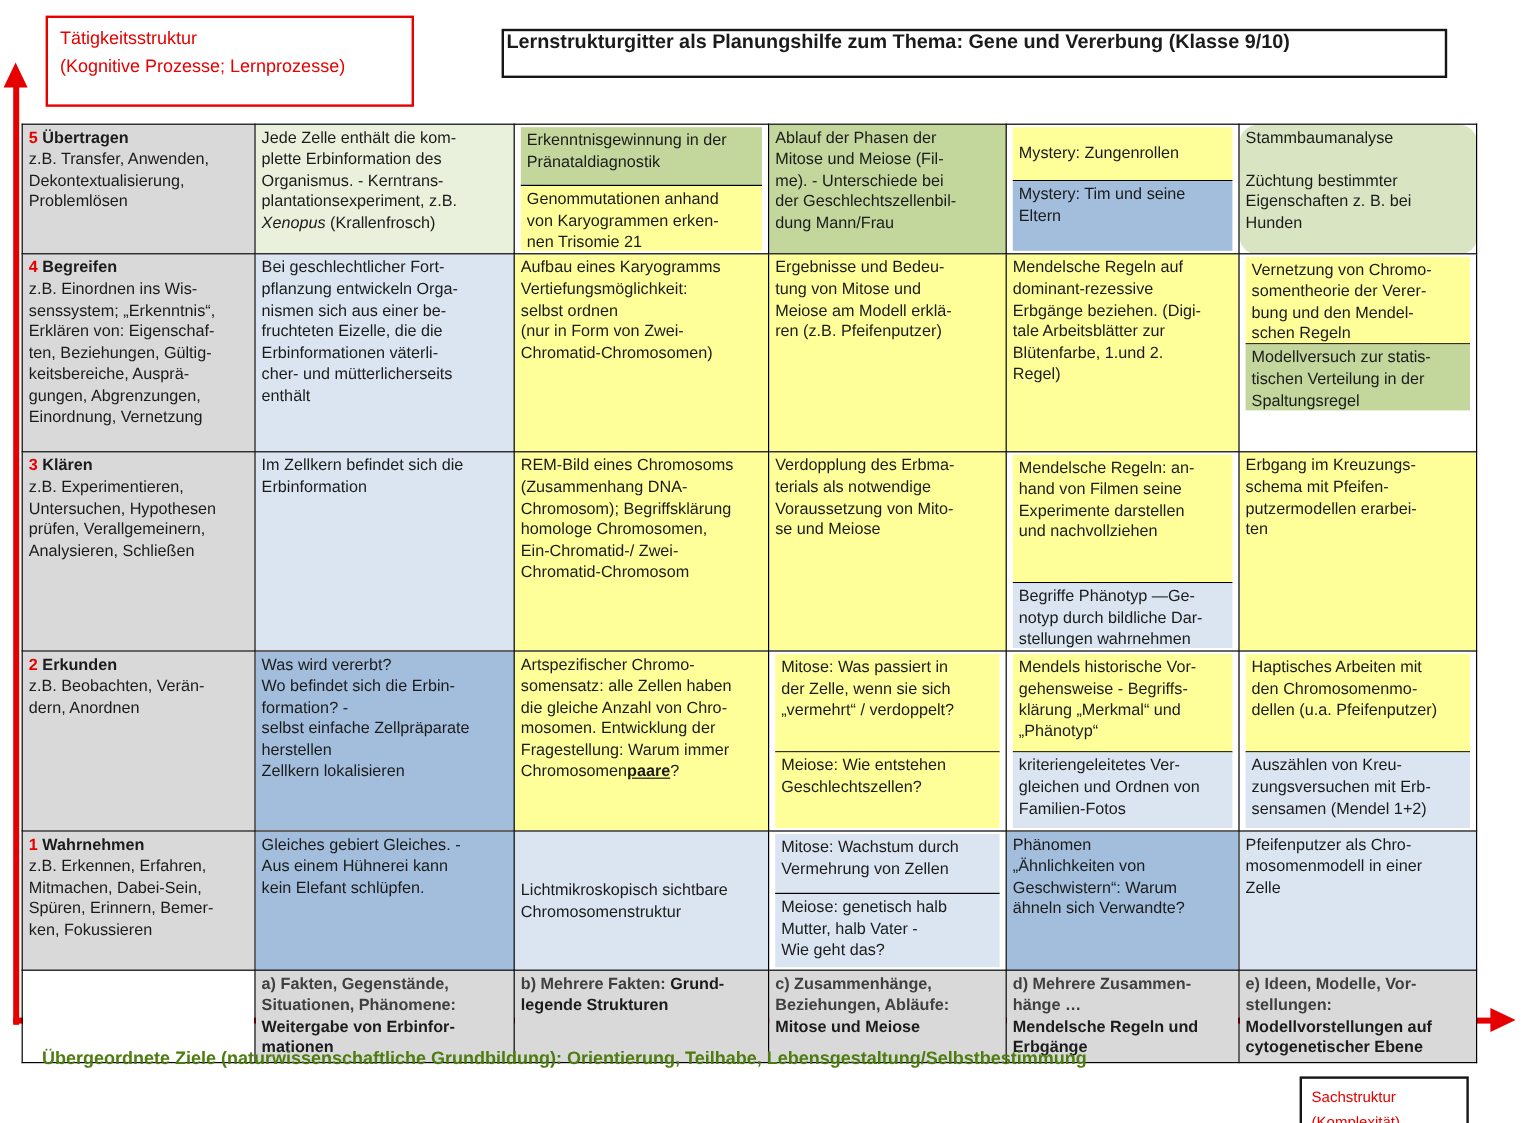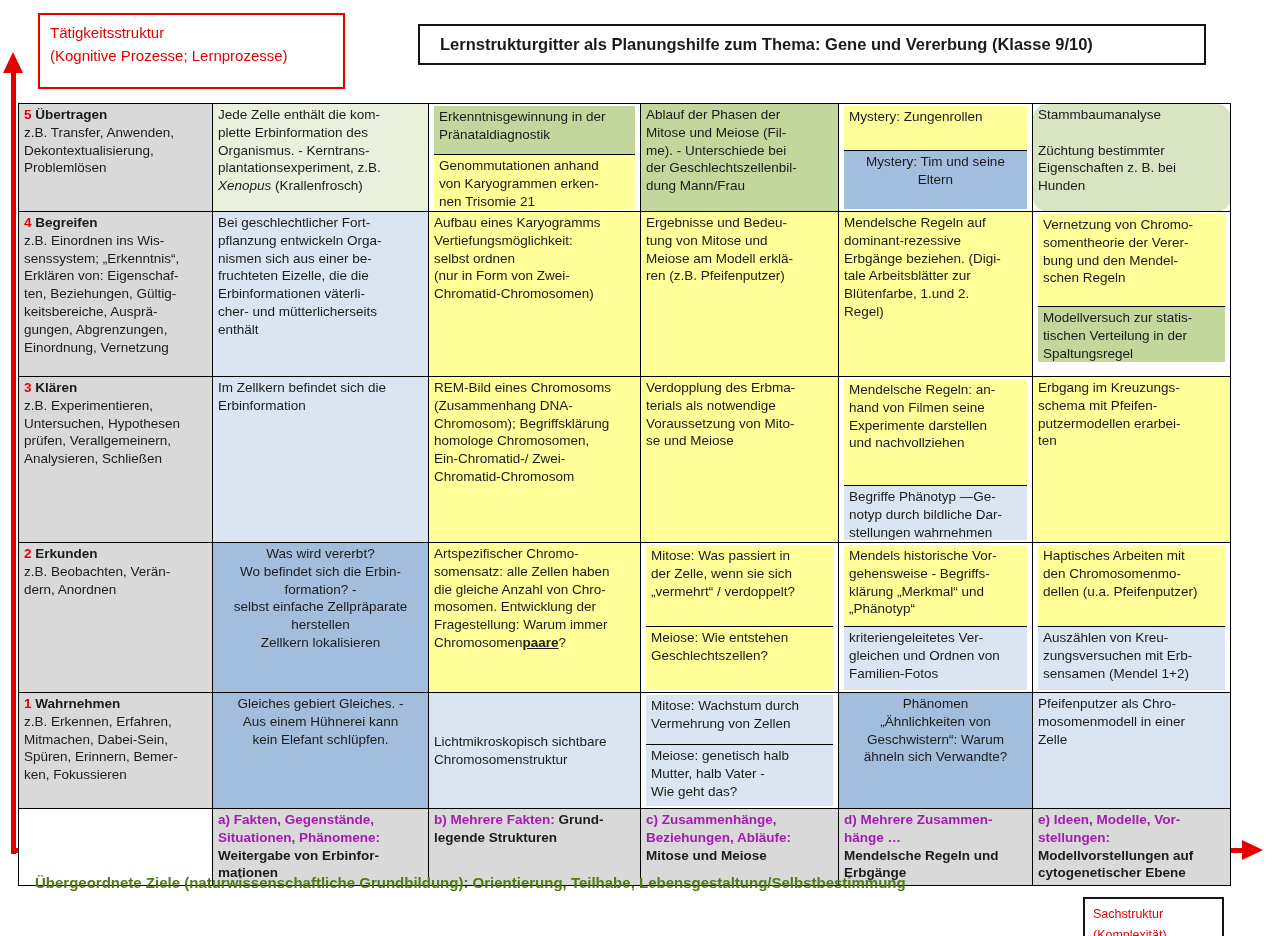--- a/index.html
+++ b/index.html
@@ -4,21 +4,21 @@
 <style>
   html,body{margin:0;padding:0;background:#ffffff;}
   body{font-family:"Liberation Sans", sans-serif; color:#1b1b1b;}
   #page{position:relative;width:1279px;height:936px;background:#fff;overflow:hidden;}
 
   
   .redbox{position:absolute;left:38px;top:13px;width:283px;height:60px;
           border:2px solid #e60000;padding:6px 10px;box-sizing:content-box;}
   .redbox span{display:block;color:#e60000;font-size:15px;line-height:1.55;white-space:pre-line;}
   .titlebox{position:absolute;left:418px;top:24px;width:788px;height:41px;
-            border:2px solid #151515;display:flex;align-items:center;padding-left:20px;box-sizing:border-box;}
+            border:2px solid #151515;display:flex;padding-left:2px;box-sizing:border-box;}
   .titlebox span{font-weight:bold;font-size:16.5px;}
 
   
   .vaxis{position:absolute;left:11px;top:72px;width:5px;height:782px;background:#e60000;}
   .vaxis-head{position:absolute;left:3px;top:52px;width:0;height:0;
               border-left:10px solid transparent;border-right:10px solid transparent;
               border-bottom:21px solid #e60000;}
   .haxis{position:absolute;left:11px;top:848px;width:1233px;height:5px;background:#e60000;}
   .haxis-head{position:absolute;left:1242px;top:840px;width:0;height:0;
               border-top:10px solid transparent;border-bottom:10px solid transparent;
@@ -32,31 +32,31 @@
   td.split{padding:0;}
   td.split .sub{padding:2px 5px;box-sizing:border-box;}
   td.split .sub.top{border-bottom:1px solid #000;}
 
   .gray{background:#d9d9d9;}
   .yellow{background:#ffff99;}
   .green{background:#c3d69b;}
   .palegreen{background:#e9f0dc;}
   .sage{background:#d9e4c3;border-radius:15px;}
   .lblue{background:#dbe5f1;}
-  .mblue{background:#a3bedd;text-align:center;}
+  .mblue{background:#a3bedd;}
   .white{background:#ffffff;}
 
   .lvlnum{color:#e60000;font-weight:bold;}
   .lvlname{font-weight:bold;}
   b.ul{text-decoration:underline;}
-  .vcenter{display:flex;}
+  .vcenter{display:flex;align-items:center;}
 
   
   td.lab b{white-space:pre-line;}
-  td.lab .labred{color:#a21caf;}
+  td.lab .labred{color:#404040;}
 
   
   .goals{position:absolute;left:35px;top:874px;font-weight:bold;font-size:15px;color:#4d7c0f;}
   .sachbox{position:absolute;left:1083px;top:865px;width:121px;height:45px;
            border:2px solid #151515;padding:5px 8px;margin-top:32px;}
   .sachbox span{display:block;color:#e60000;font-size:12.5px;line-height:1.65;white-space:pre-line;}
 </style>
 </head>
 <body>
 
@@ -172,21 +172,21 @@
           </td>
       <td class="yellow">
             <span class="txt">Mendelsche Regeln auf
 dominant-rezessive
 Erbgänge beziehen. (Digi-
 tale Arbeitsblätter zur
 Blütenfarbe, 1.und 2.
 Regel)</span>
           </td>
       <td class="split">
-        <div class="sub top yellow" style="height:93px">
+        <div class="sub top yellow" style="height:73px">
               <span class="txt">Vernetzung von Chromo-
 somentheorie der Verer-
 bung und den Mendel-
 schen Regeln</span>
             </div>
         <div class="sub green" style="height:55px">
               <span class="txt">Modellversuch zur statis-
 tischen Verteilung in der
 Spaltungsregel</span>
             </div>

